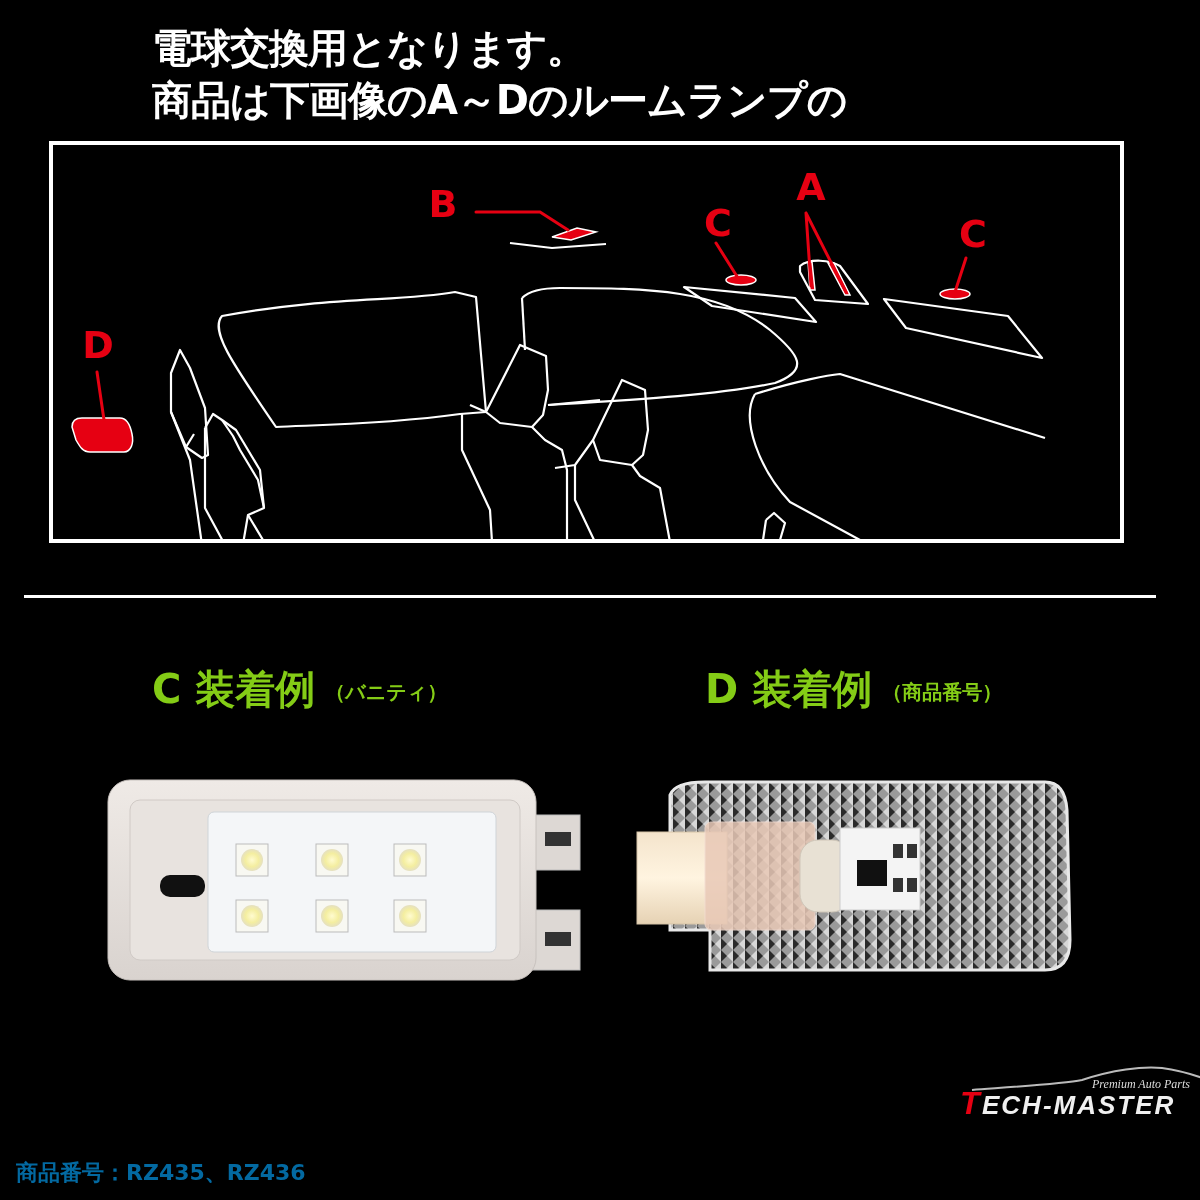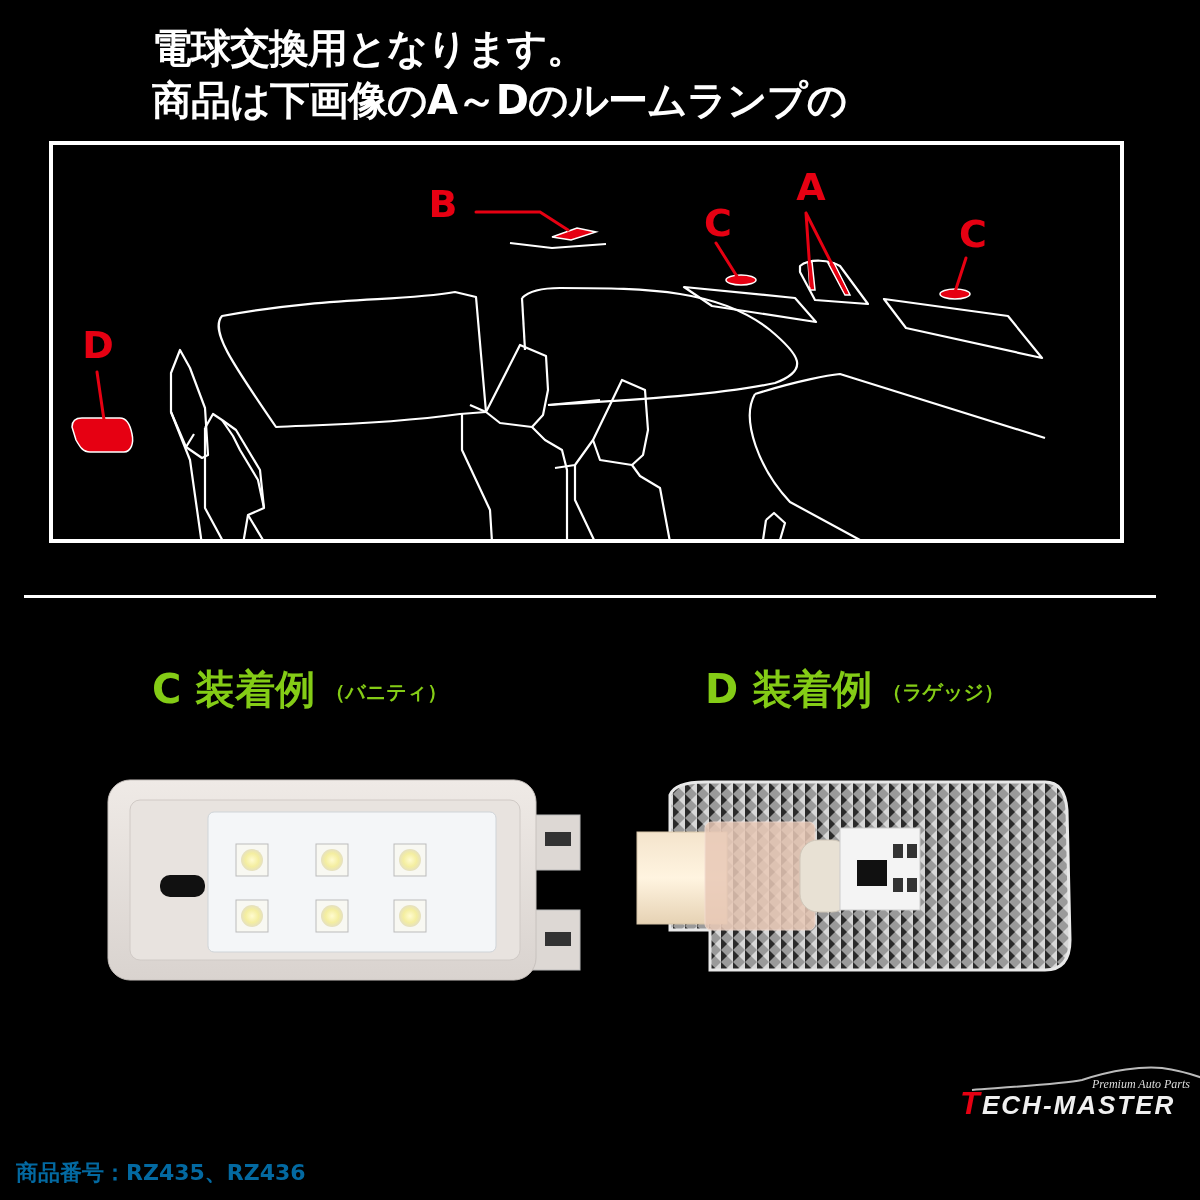--- a/index.html
+++ b/index.html
@@ -86,21 +86,21 @@
 </div>
 
 <div class="divider"></div>
 
 <div class="caption" style="left:152px;">
   <span>C</span>
   <span>装着例</span><span class="sub">（バニティ）</span>
 </div>
 <div class="caption" style="left:705px;">
   <span>D</span>
-  <span>装着例</span><span class="sub">（ラゲッジ）</span>
+  <span>装着例</span><span class="sub">（商品番号）</span>
 </div>
 
 <div class="photo" style="left:100px; top:770px;">
   <svg width="490" height="230" viewBox="0 0 490 230">
     <defs>
       <linearGradient id="hous" x1="0" y1="0" x2="0" y2="1">
         <stop offset="0" stop-color="#efeae6"></stop>
           <stop offset="1" stop-color="#d9d3cf"></stop>
       </linearGradient>
       <radialGradient id="led" cx="0.5" cy="0.5" r="0.5">

